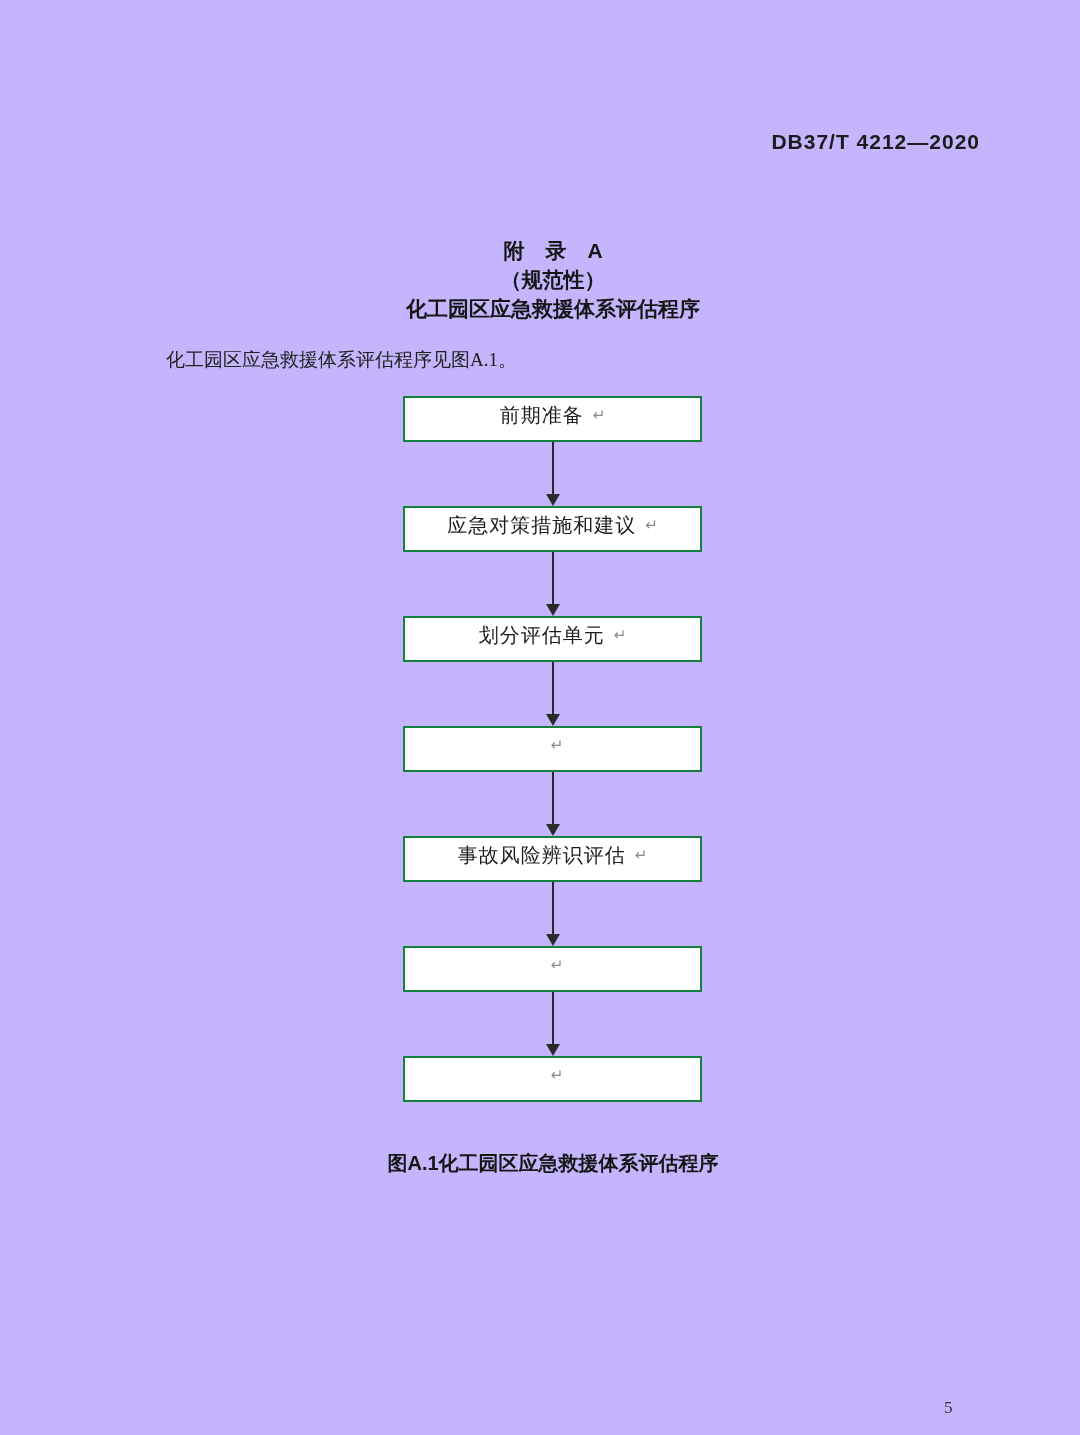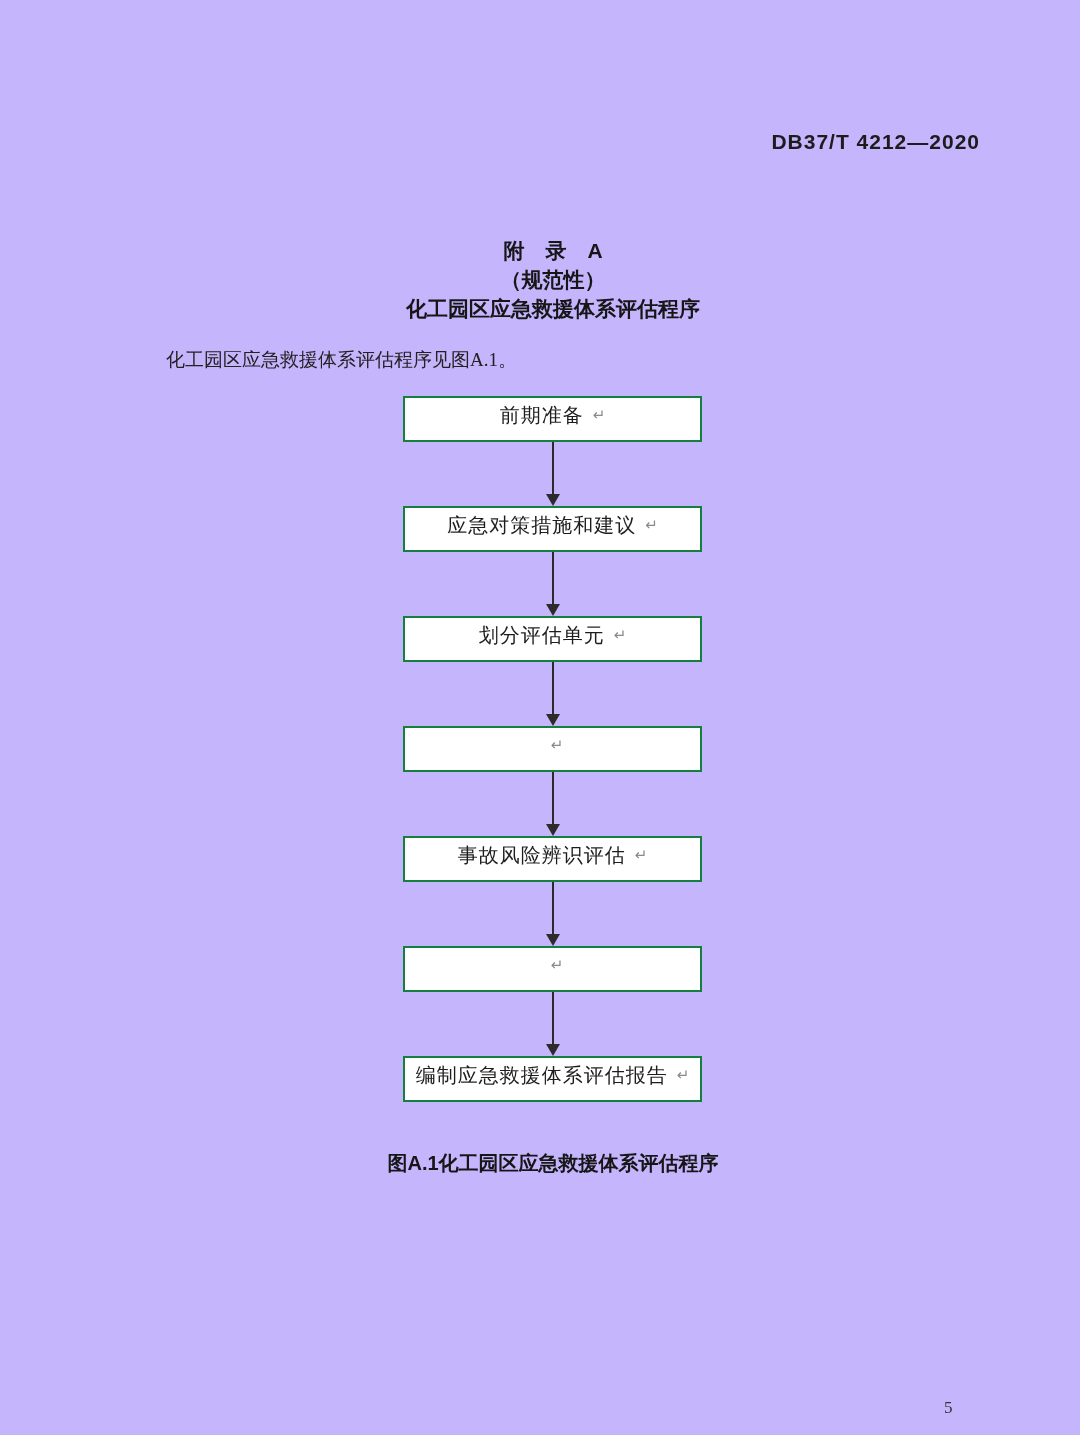--- a/index.html
+++ b/index.html
@@ -184,21 +184,20 @@
 
     <div class="flow-box">
       <span class="return-mark">↵</span>
     </div>
     <div class="flow-arrow">
       <span class="arrow-line"></span>
       <span class="arrow-head"></span>
     </div>
 
     <div class="flow-box">
-      <span class="flow-label">编制应急救援体系评估报告</span>
       <span class="return-mark">↵</span>
     </div>
 
   </div>
 
   <div class="fig-caption">
     <span class="caption-prefix">图A.1</span><span>化工园区应急救援体系评估程序</span>
   </div>
 
   <div class="page-number">5</div>

